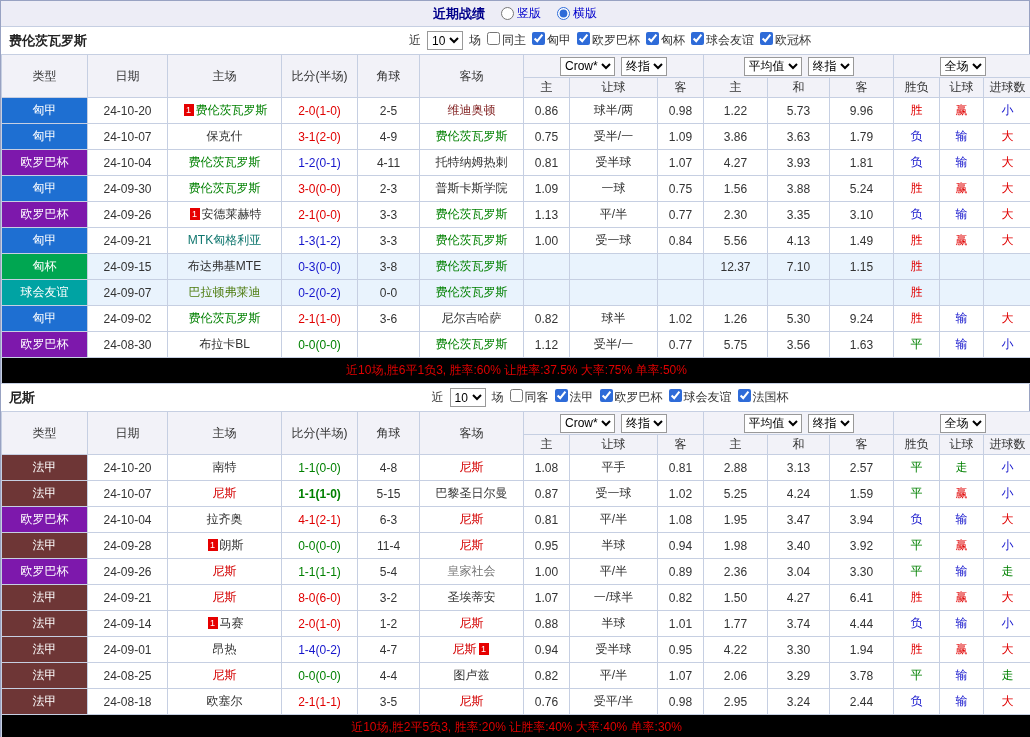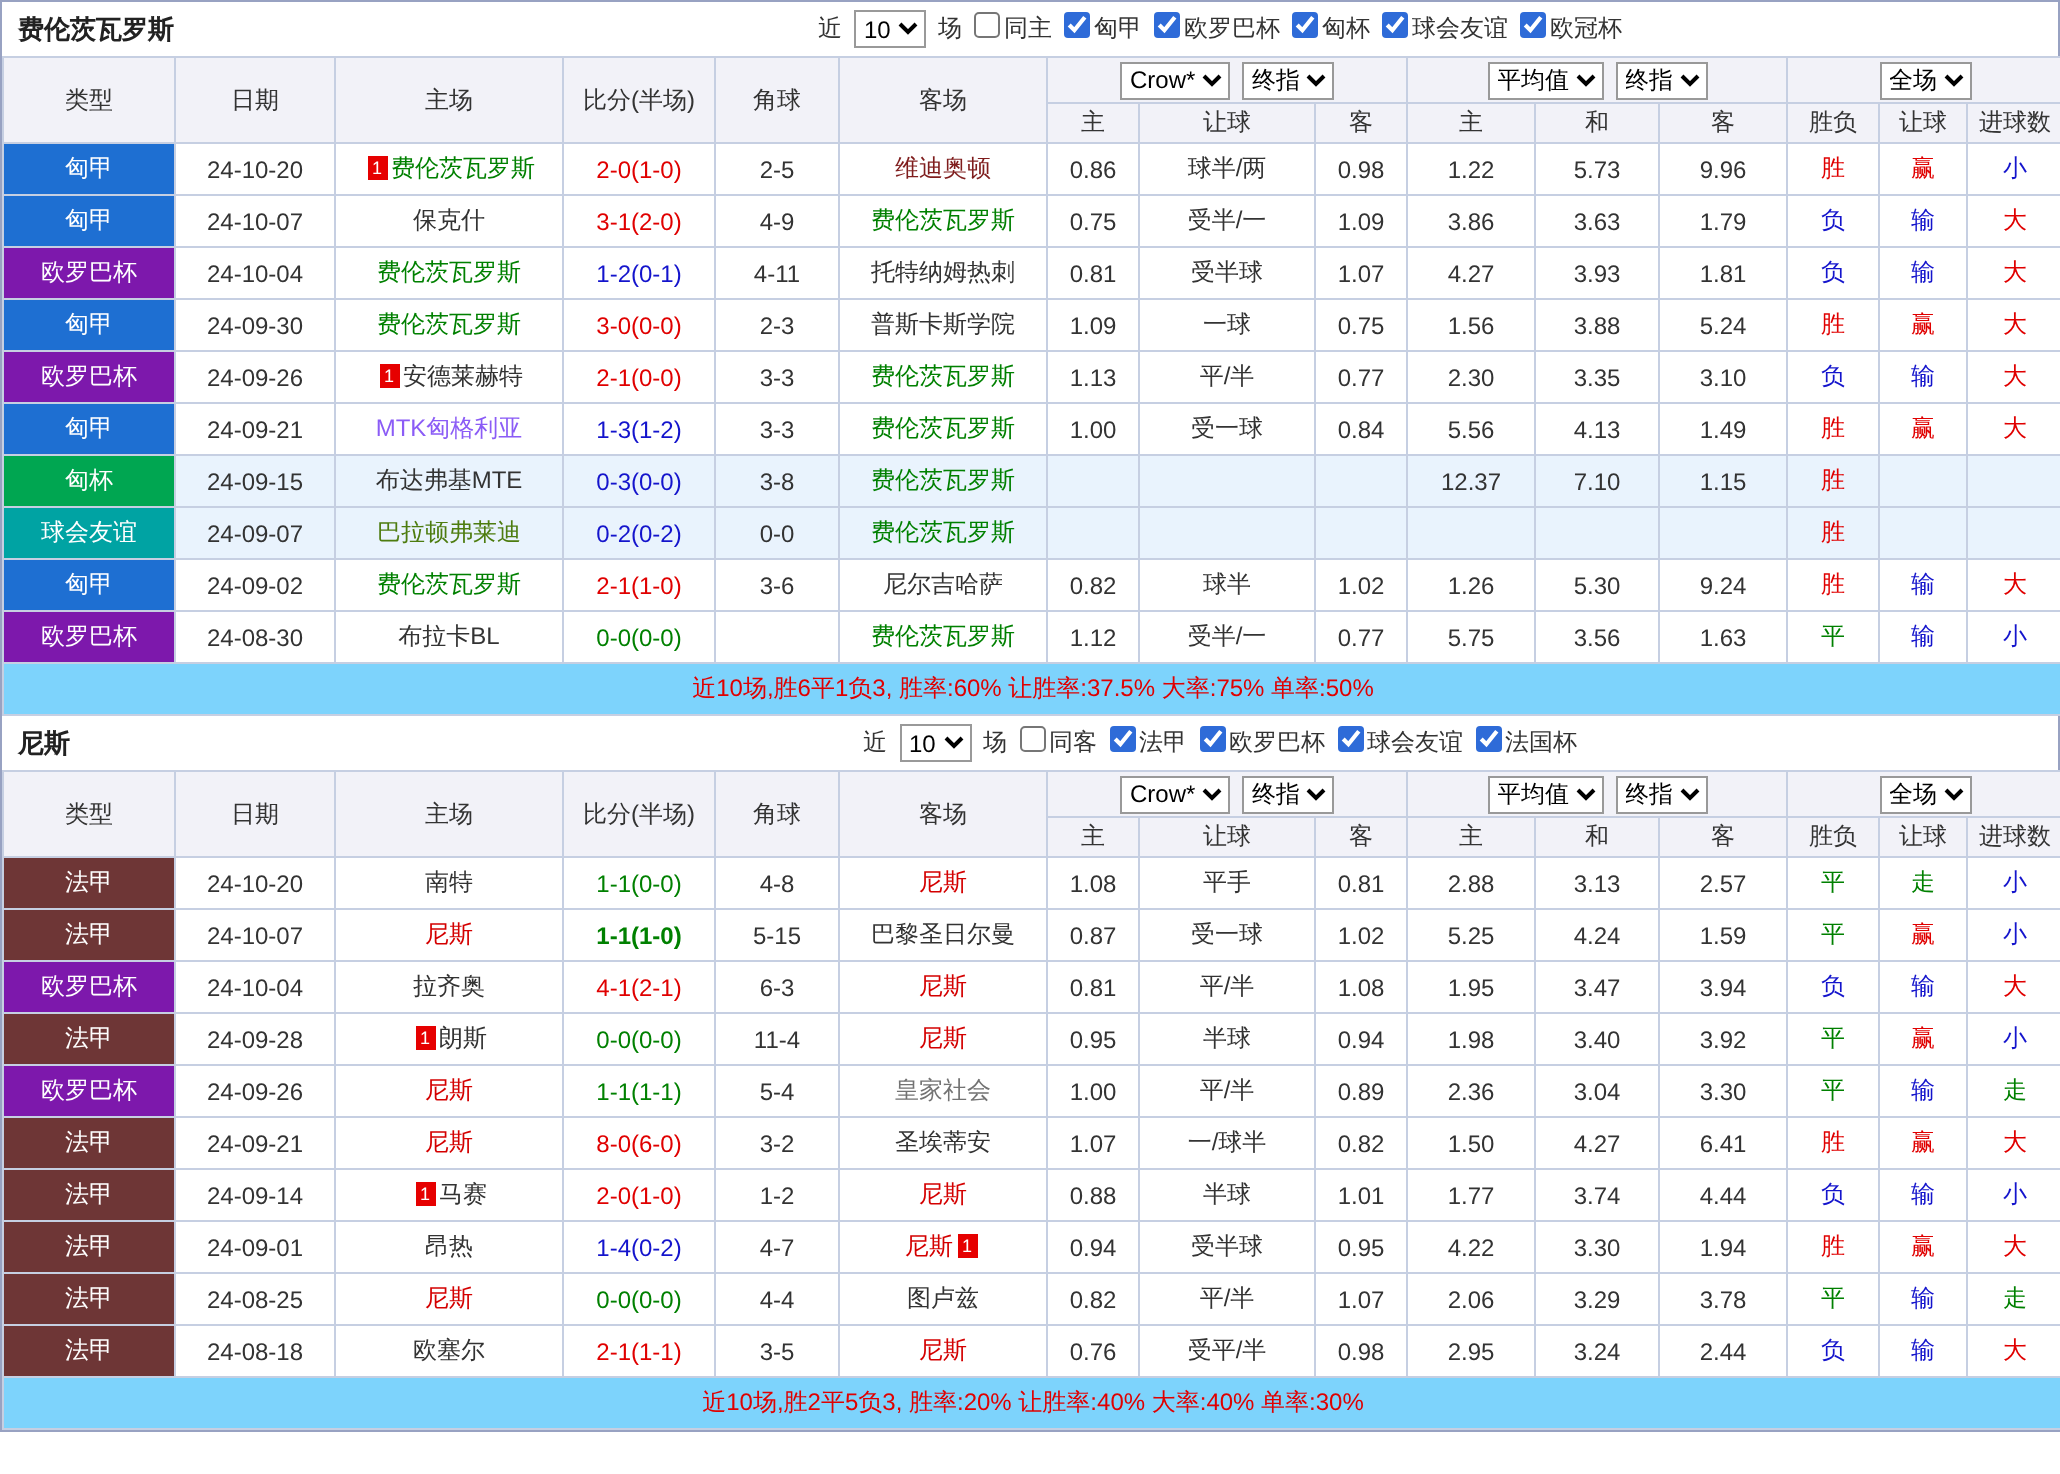--- a/index.html
+++ b/index.html
@@ -29,31 +29,42 @@
     overflow:hidden; white-space:nowrap;
   }
   thead th { background:#f2f2f8; font-weight:normal; color:#333; }
   thead tr:first-child th { height:23px; }
   thead tr:last-child th { height:20px; }
   .sel-th { background:#f2f2f8; }
   .sel-th select { margin:0 3px; }
   tbody td { height:26px; background:#fff; }
   tr.hl td { background:#e9f3fd; }
   td.type { color:#fff; }
-  tfoot td { height:26px; color:#e00000; background:#7dd3fc; }
+  tfoot td { height:26px; color:#e00000; background:#000000; }
   .card {
     display:inline-block; background:#e60000; color:#fff;
     font-size:9px; line-height:12px; width:10px; height:12px;
     margin:0 2px; vertical-align:1px; text-align:center;
   }
 </style>
 </head>
 <body>
 
 <div class="page">
+  <div class="top-bar">
+    <span class="top-title">近期战绩</span>
+    <label class="radio-label">
+      <input type="radio" name="layout" style="">
+      <span>竖版</span>
+    </label>
+    <label class="radio-label">
+      <input type="radio" name="layout" checked="" style="">
+      <span>横版</span>
+    </label>
+  </div>
   <div id="sections">
       <div class="band">
         <span class="team-name">费伦茨瓦罗斯</span>
         <div class="filters">
           <span>近</span>
           <select><option>10</option></select>
           <span>场</span>
           <label class="cb-label">
             <input type="checkbox" style="">
             <span>同主</span>
@@ -204,21 +215,21 @@
             <td>2.30</td>
             <td>3.35</td>
             <td>3.10</td>
             <td style="color: rgb(20, 20, 204);">负</td>
             <td style="color: rgb(20, 20, 204);">输</td>
             <td style="color: rgb(224, 0, 0);">大</td>
           </tr>
           <tr>
             <td class="type" style="background: rgb(30, 111, 210);">匈甲</td>
             <td>24-09-21</td>
-            <td><span class="tname" style="color: #8b5cf6; text-align: center;">MTK匈格利亚</span></td>
+            <td><span class="tname" style="color: #0f766e; text-align: center;">MTK匈格利亚</span></td>
             <td style="color: rgb(20, 20, 204);">1-3(1-2)</td>
             <td>3-3</td>
             <td><span class="tname" style="color: rgb(0, 128, 0);">费伦茨瓦罗斯</span></td>
             <td>1.00</td>
             <td>受一球</td>
             <td>0.84</td>
             <td>5.56</td>
             <td>4.13</td>
             <td>1.49</td>
             <td style="color: rgb(224, 0, 0);">胜</td>

